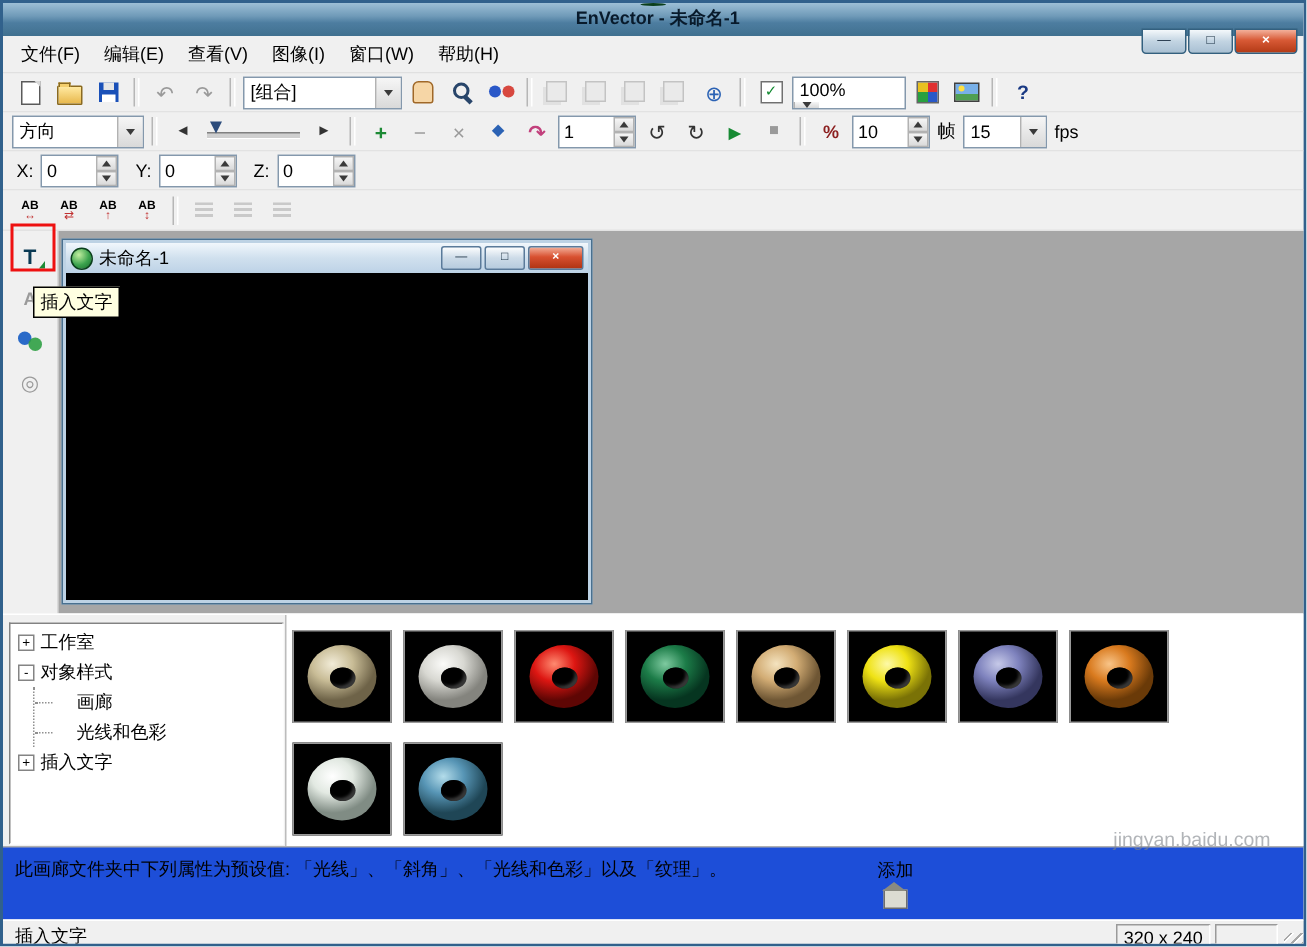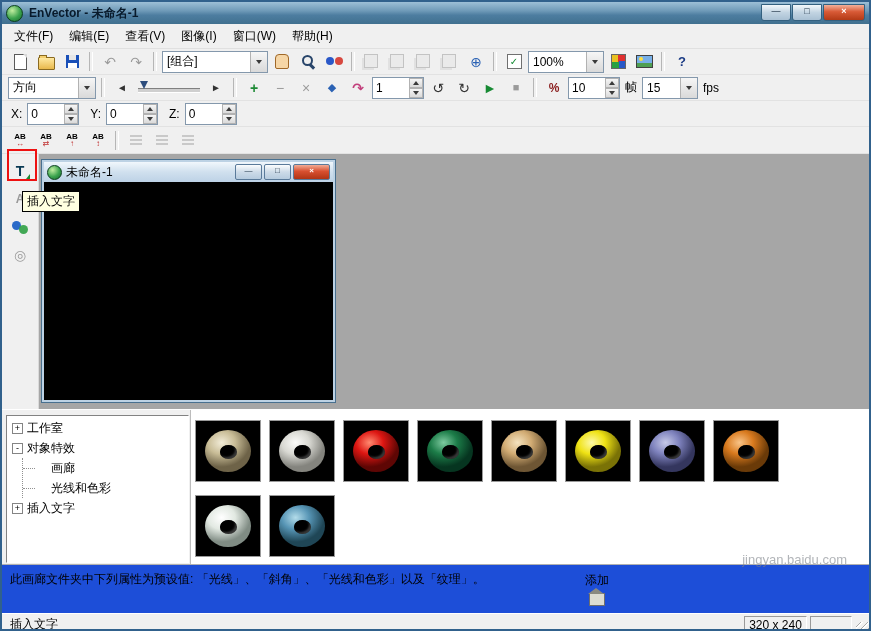--- a/index.html
+++ b/index.html
@@ -1,21 +1,21 @@
 <!DOCTYPE html>
 <html><head>
 <meta charset="utf-8">
 <style>
   html,body{margin:0;padding:0;background:#fff;}
   .window{position:relative;width:871px;height:631px;box-sizing:border-box;border:2px solid #31618c;
           background:#f0f0f0;font-family:"Liberation Sans","DejaVu Sans",sans-serif;font-size:12px;
           color:#000;overflow:hidden;}
   
   .titlebar{height:22px;display:flex;align-items:center;padding:0 4px;
-            background:linear-gradient(180deg,#9dbfd6 0%,#6f9ab8 40%,#4d7da0 60%,#40708f 100%);}
+            background:linear-gradient(180deg,#9dbfd6 0%,#6f9ab8 40%,#4d7da0 60%,#40708f 100%);flex-direction:column;}
   .app-icon{width:15px;height:15px;border-radius:50%;border:1px solid #0b3f1c;
             background:radial-gradient(circle at 35% 30%,#c2eea0,#3ba34e 55%,#176a2b);}
   .title-text{margin-left:6px;color:#081a2b;font-weight:bold;}
   .caption-btns{margin-left:auto;display:flex;gap:1px;align-items:flex-start;margin-top:-2px;}
   .cap-btn{width:28px;height:15px;border:1px solid #33607f;border-radius:0 0 3px 3px;
            background:linear-gradient(#f4f8fb,#c2d4e2 50%,#a9c0d3);font-size:9px;line-height:13px;
            text-align:center;color:#14293c;cursor:default;}
   .cap-btn.close{width:40px;background:linear-gradient(#f3b09a,#d85a36 45%,#b33a16);color:#fff;font-weight:bold;}
   
   .menubar{height:24px;display:flex;align-items:center;background:#f0f0f0;border-bottom:1px solid #e0e0e0;padding-left:4px;}
@@ -32,21 +32,21 @@
   .darkred{color:#8c2020;font-weight:bold;font-size:12px;}
   .play-g{color:#178a33;}
   .sep{width:2px;height:19px;border-left:1px solid #b6b6b6;border-right:1px solid #fff;margin:0 3px;}
   .lbl{padding:0 3px;}
   
   .combo{display:flex;align-items:stretch;height:20px;background:#fff;border:1px solid #8498ac;}
   .combo-text{padding:0 4px;flex:1;display:flex;align-items:center;white-space:nowrap;overflow:hidden;}
   .combo-arrow{width:16px;background:linear-gradient(#f6f6f6,#d9d9d9);border-left:1px solid #b2b2b2;
                display:flex;align-items:center;justify-content:center;}
   .combo-arrow::before{content:"";width:0;height:0;border-left:3px solid transparent;border-right:3px solid transparent;border-top:4px solid #3a3a3a;}
-  .w104{width:104px;} .w86{width:86px;} .w74{width:74px;} .w54{width:54px;}
+  .w104{width:104px;} .w86{width:86px;} .w74{width:74px;flex-direction:column;} .w54{width:54px;}
   
   .spin{display:flex;height:20px;border:1px solid #8498ac;background:#fff;}
   .spin-val{width:30px;padding:0 3px;display:flex;align-items:center;}
   .spin-btns{width:14px;display:flex;flex-direction:column;}
   .spin-btns i{flex:1;display:flex;align-items:center;justify-content:center;background:linear-gradient(#f6f6f6,#dadada);border:1px solid #b2b2b2;}
   .su::before{content:"";width:0;height:0;border-left:3px solid transparent;border-right:3px solid transparent;border-bottom:4px solid #3a3a3a;}
   .sd::before{content:"";width:0;height:0;border-left:3px solid transparent;border-right:3px solid transparent;border-top:4px solid #3a3a3a;}
   
   .slider{width:62px;height:18px;position:relative;margin:0 2px;}
   .slider::before{content:"";position:absolute;left:0;right:0;top:9px;height:3px;background:#cfcfcf;border-top:1px solid #808080;border-bottom:1px solid #fff;}
@@ -83,21 +83,21 @@
   .left-toolbar{width:36px;background:#f0f0f0;border-right:1px solid #dadada;padding-top:2px;}
   .ltbtn{width:24px;height:24px;margin:2px auto;display:flex;align-items:center;justify-content:center;border:1px solid transparent;}
   .t-ic{font-size:14px;font-weight:bold;color:#0a3a54;position:relative;}
   .t-ic::after{content:"";position:absolute;right:-6px;bottom:0;border-left:4px solid transparent;border-bottom:5px solid #1d8a35;}
   .a-ic{font-size:12px;font-weight:bold;color:#9a9a9a;}
   .ic-two-circles{width:16px;height:13px;position:relative;}
   .ic-two-circles::before{content:"";position:absolute;left:0;top:0;width:9px;height:9px;border-radius:50%;background:#2a6ac8;}
   .ic-two-circles::after{content:"";position:absolute;right:0;bottom:0;width:9px;height:9px;border-radius:50%;background:#2fa044;opacity:.9;}
   .mdi{flex:1;background:#a6a6a6;position:relative;}
   
-  .docwin{position:absolute;left:2px;top:5px;width:295px;height:244px;box-sizing:border-box;border:1px solid #49708f;background:#bdd2e4;padding:2px;}
+  .docwin{position:absolute;left:2px;top:5px;width:354px;height:244px;box-sizing:border-box;border:1px solid #49708f;background:#bdd2e4;padding:2px;}
   .doc-titlebar{height:20px;display:flex;align-items:center;gap:4px;padding:0 3px;
                 background:linear-gradient(180deg,#f1f7fc,#d0e0ee 50%,#bdd2e6);}
   .doc-icon{width:13px;height:13px;border-radius:50%;border:1px solid #0b3f1c;background:radial-gradient(circle at 35% 30%,#c2eea0,#3ba34e 55%,#176a2b);}
   .doc-title{flex:1;}
   .doc-btns{display:flex;gap:2px;}
   .doc-btn{width:25px;height:14px;border:1px solid #5a7a9a;border-radius:2px;font-size:8px;line-height:12px;text-align:center;
            background:linear-gradient(#fcfdfe,#cddbe8 50%,#b6cbde);color:#14293c;}
   .doc-btn.close{width:35px;background:linear-gradient(#f2ac96,#d85030 45%,#b03414);color:#fff;font-weight:bold;}
   .canvas{height:218px;background:#000;}
   
@@ -362,21 +362,21 @@
   </div>
 
   <div class="bottom-panel">
     <div class="tree">
       <div class="trow">
         <span class="expander">+</span>
         <span>工作室</span>
       </div>
       <div class="trow">
         <span class="expander">-</span>
-        <span>对象特效</span>
+        <span>对象样式</span>
       </div>
       <div class="tchildren">
         <div class="trow child">
           <i class="stub"></i>
           <span>画廊</span>
         </div>
         <div class="trow child">
           <i class="stub"></i>
           <span>光线和色彩</span>
         </div>

